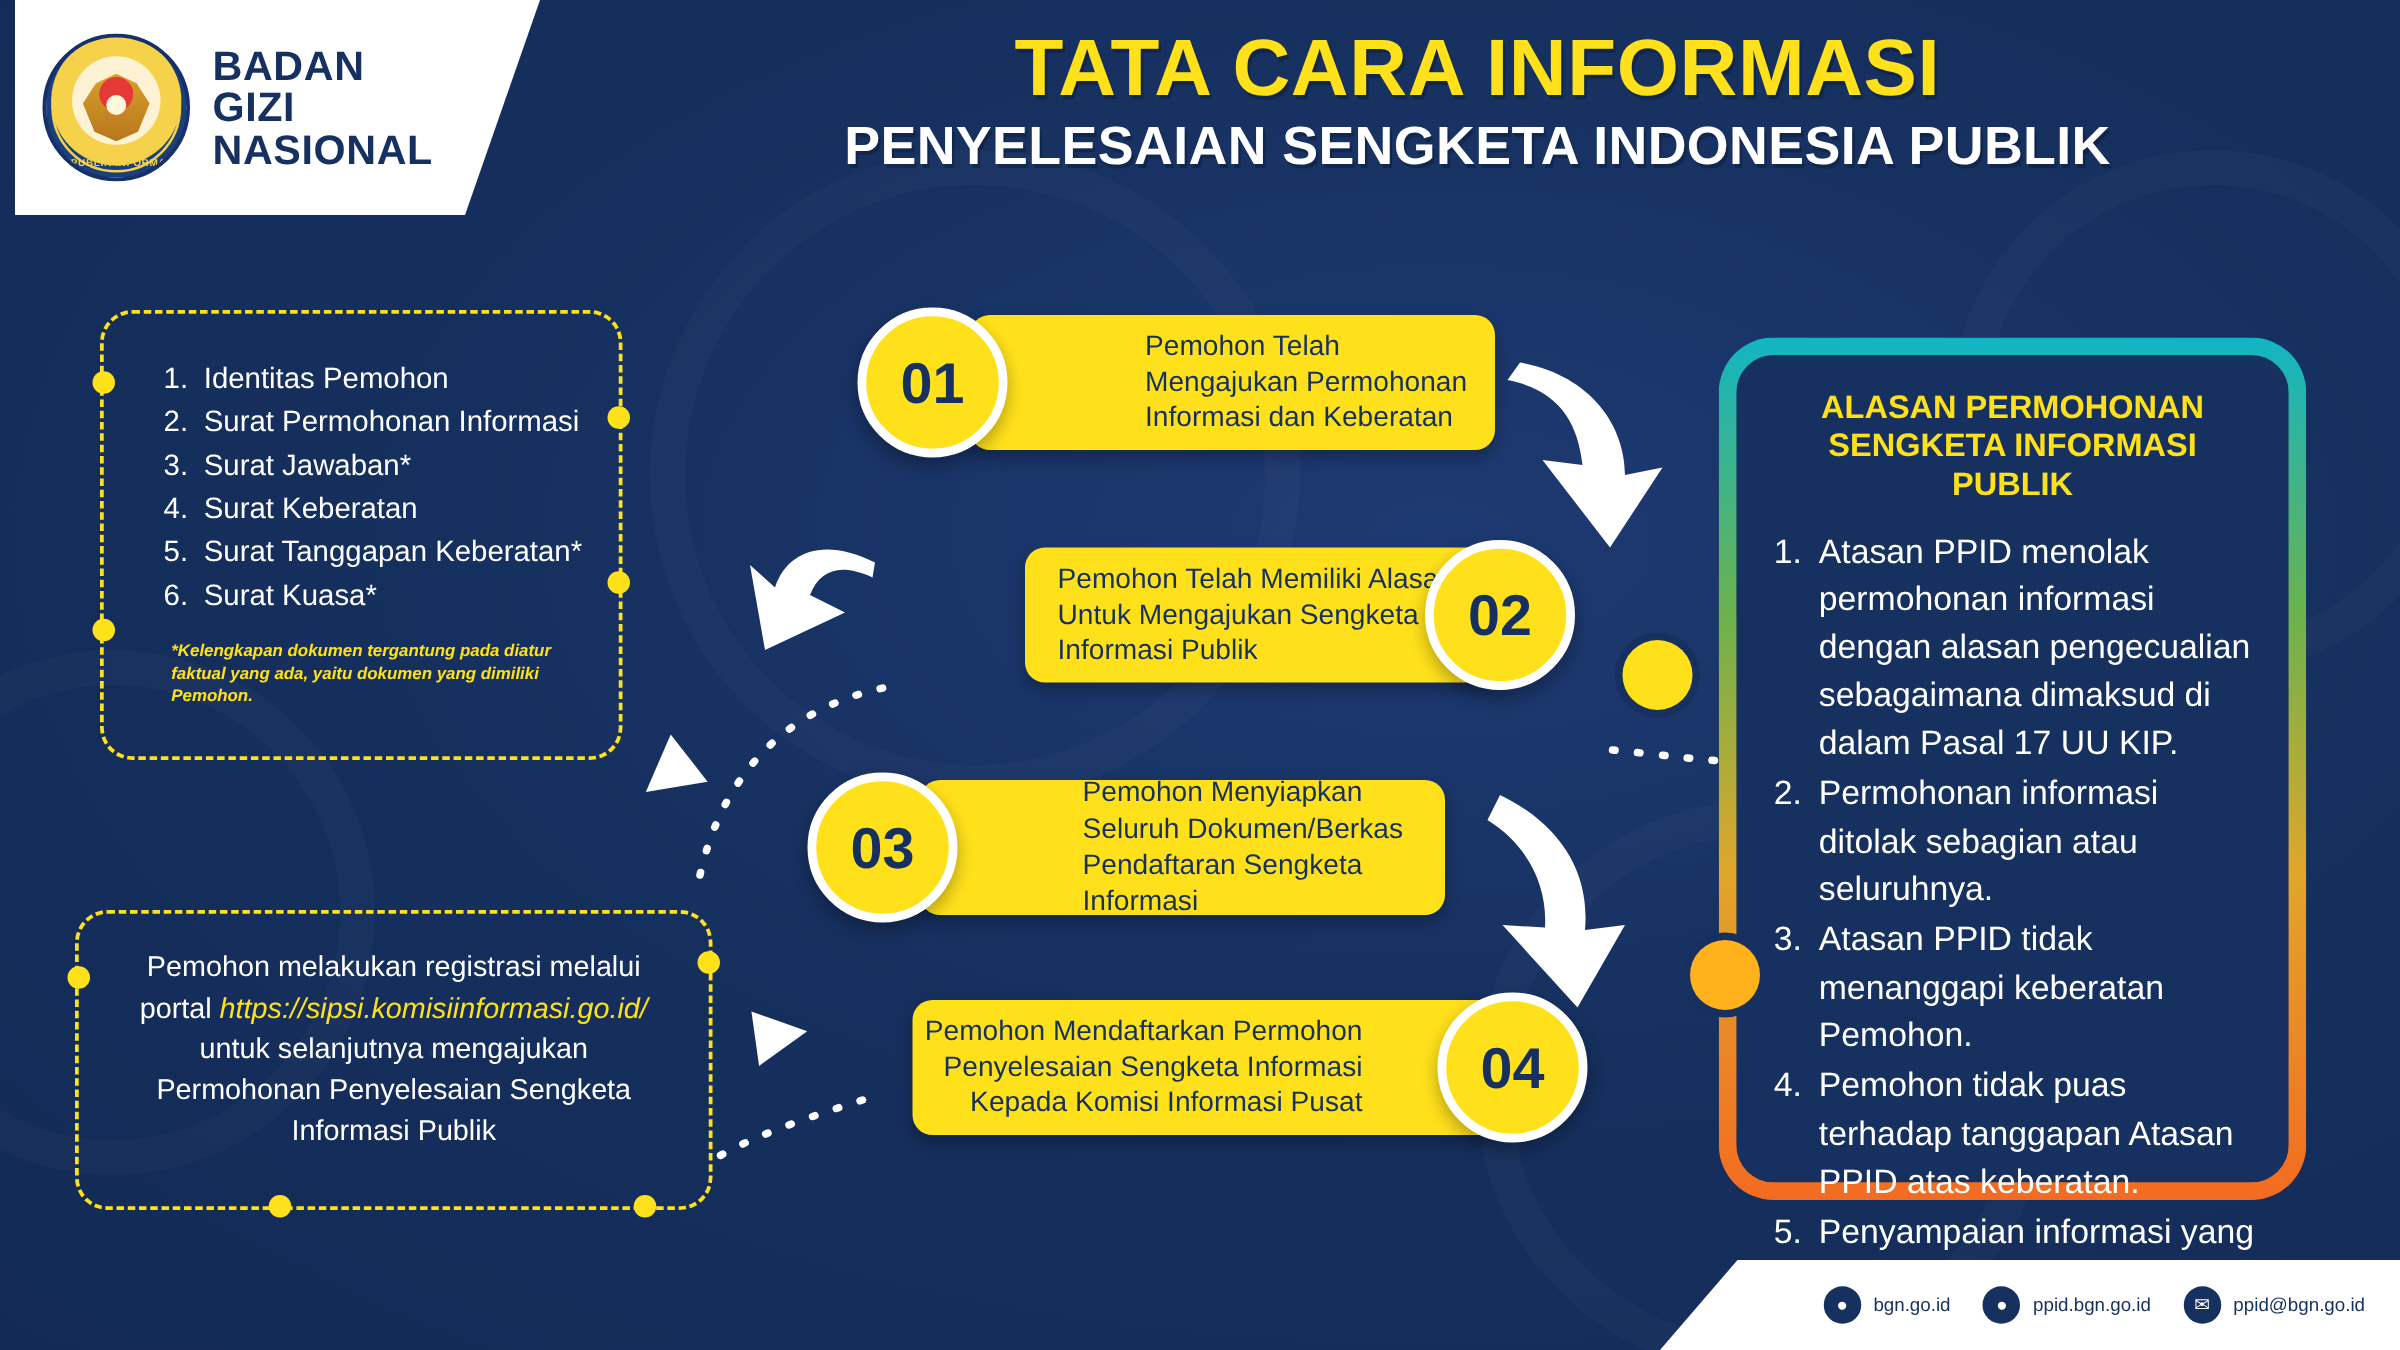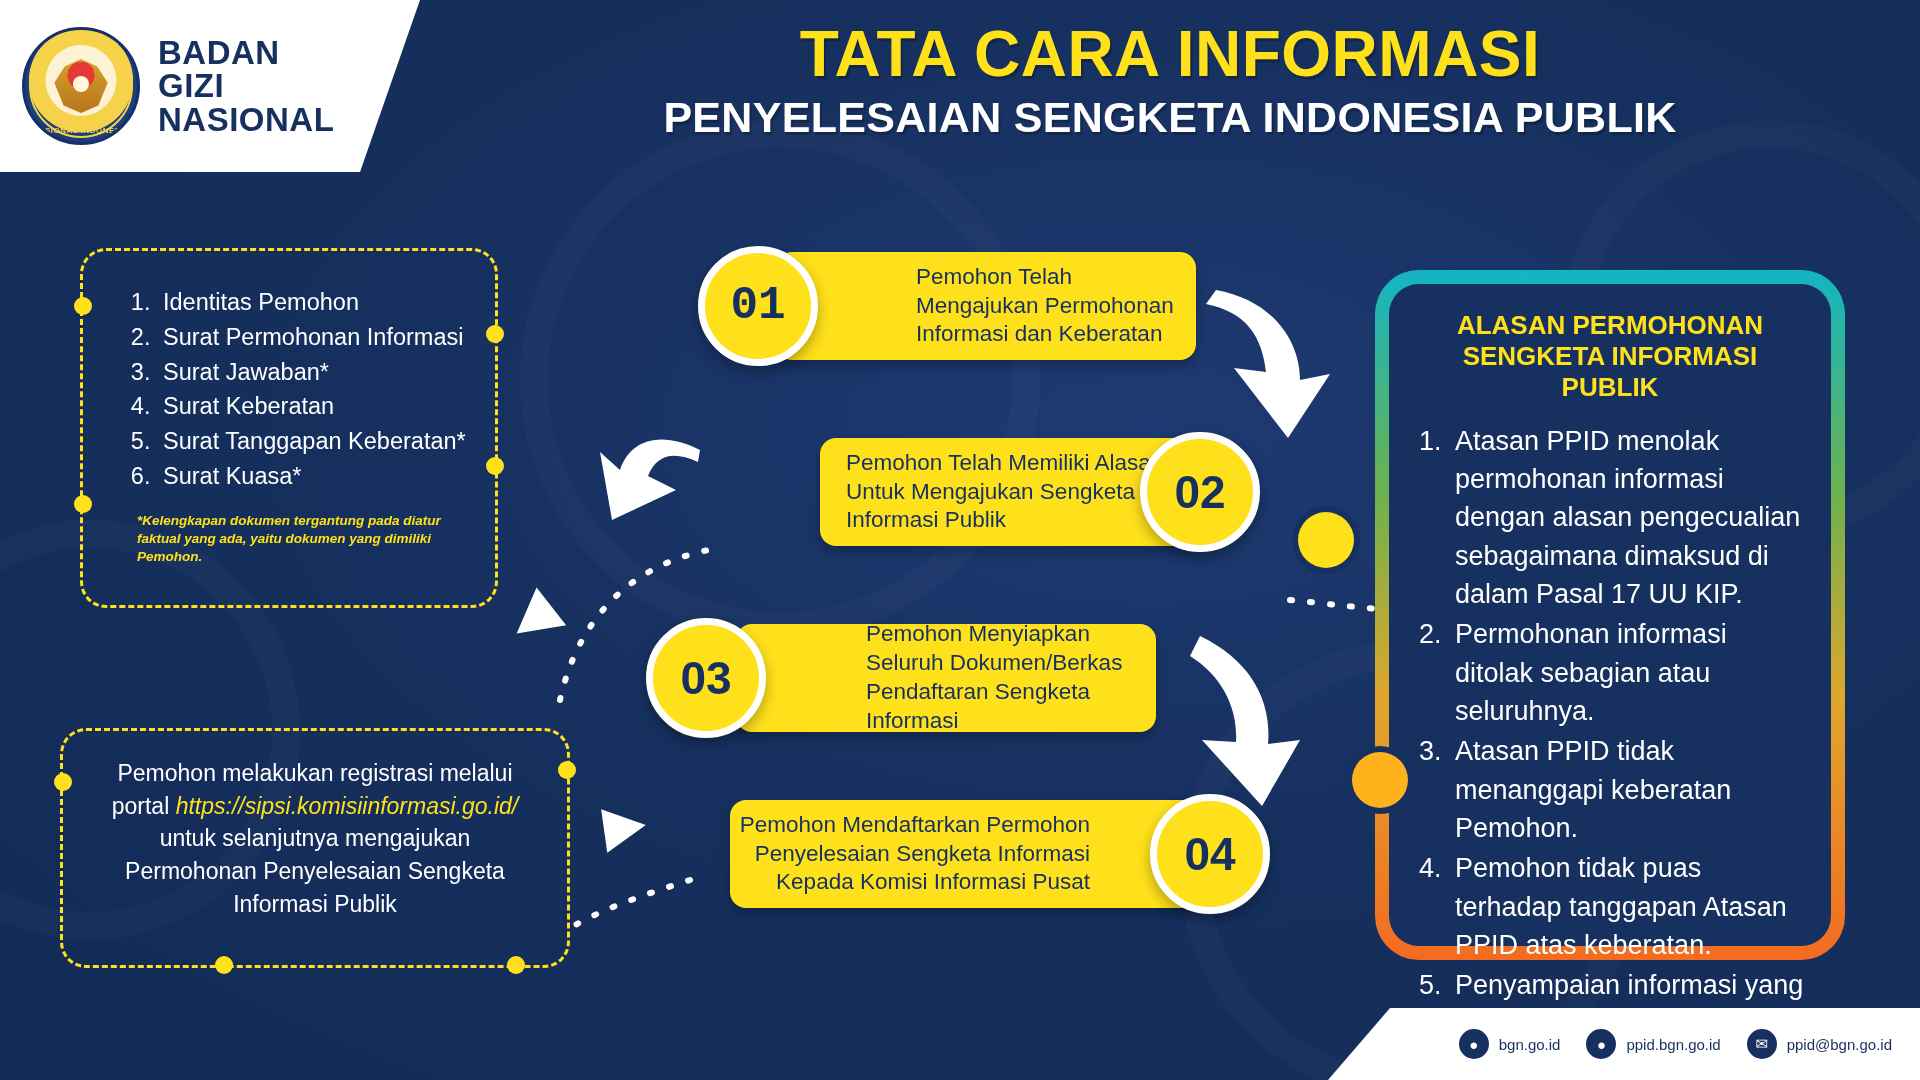--- a/index.html
+++ b/index.html
@@ -20,21 +20,21 @@
   
   .bg-orn {
     position: absolute;
     border: 28px solid rgba(255,255,255,0.022);
     border-radius: 50%;
     pointer-events: none;
   }
 
   
   .header {
-    position: absolute; top: 0; left: 0; width: 1633px; height: 172px;
+    position: absolute; top: 0; left: 12px; width: 1633px; height: 172px;
     z-index: 5;
     padding-left: 46px;
   }
   .logo-plate {
     position: absolute; top: 0; left: 0;
     width: 420px; height: 172px;
     background: #ffffff;
     clip-path: polygon(0 0, 420px 0, 360px 172px, 0 172px);
     display: flex; align-items: center;
   }
@@ -163,21 +163,21 @@
     background: #ffe11b;
     border: 7px solid #ffffff;
     box-shadow: 0 6px 14px rgba(0,0,0,0.3);
     display: flex; align-items: center; justify-content: center;
     color: #16305f;
     font-size: 46px; font-weight: 800;
   }
   
   #step1 { left: 686px; top: 252px; width: 510px; }
   #step1 .plate { left: 90px; width: 420px; padding-left: 140px; padding-right: 18px; }
-  #step1 .badge { left: 12px; font-family: Liberation Mono, monospace; }
+  #step1 .badge { left: 0; }
   
   #step2 { left: 820px; top: 438px; width: 440px; }
   #step2 .plate { left: 0; width: 380px; padding-left: 26px; padding-right: 20px; text-align: left; }
   #step2 .badge { right: 0; }
   
   #step3 { left: 646px; top: 624px; width: 510px; }
   #step3 .plate { left: 90px; width: 420px; padding-left: 130px; padding-right: 18px; }
   #step3 .badge { left: 0; }
   
   #step4 { left: 730px; top: 800px; width: 540px; }
@@ -251,21 +251,21 @@
   <div class="bg-orn" style="left:520px; top:120px; width:520px; height:520px;"></div>
   <div class="bg-orn" style="left:1180px; top:640px; width:460px; height:460px;"></div>
   <div class="bg-orn" style="left:1560px; top:120px; width:420px; height:420px;"></div>
 
   <div class="header">
     <div class="logo-plate">
       <div class="logo-emblem">
         <div class="ring-text"></div>
         <div class="ring-top">BADAN GIZI NASIONAL</div>
         <div class="crest"></div>
-        <div class="ring-bot">NASIONAL INDONESIA</div>
+        <div class="ring-bot">REPUBLIK INFORMASI</div>
       </div>
       <div class="logo-text">
         <div>BADAN</div>
         <div>GIZI</div>
         <div>NASIONAL</div>
       </div>
     </div>
     <div class="title-wrap">
       <div class="title-main">TATA CARA INFORMASI</div>
       <div class="title-sub">PENYELESAIAN SENGKETA INDONESIA PUBLIK</div>

